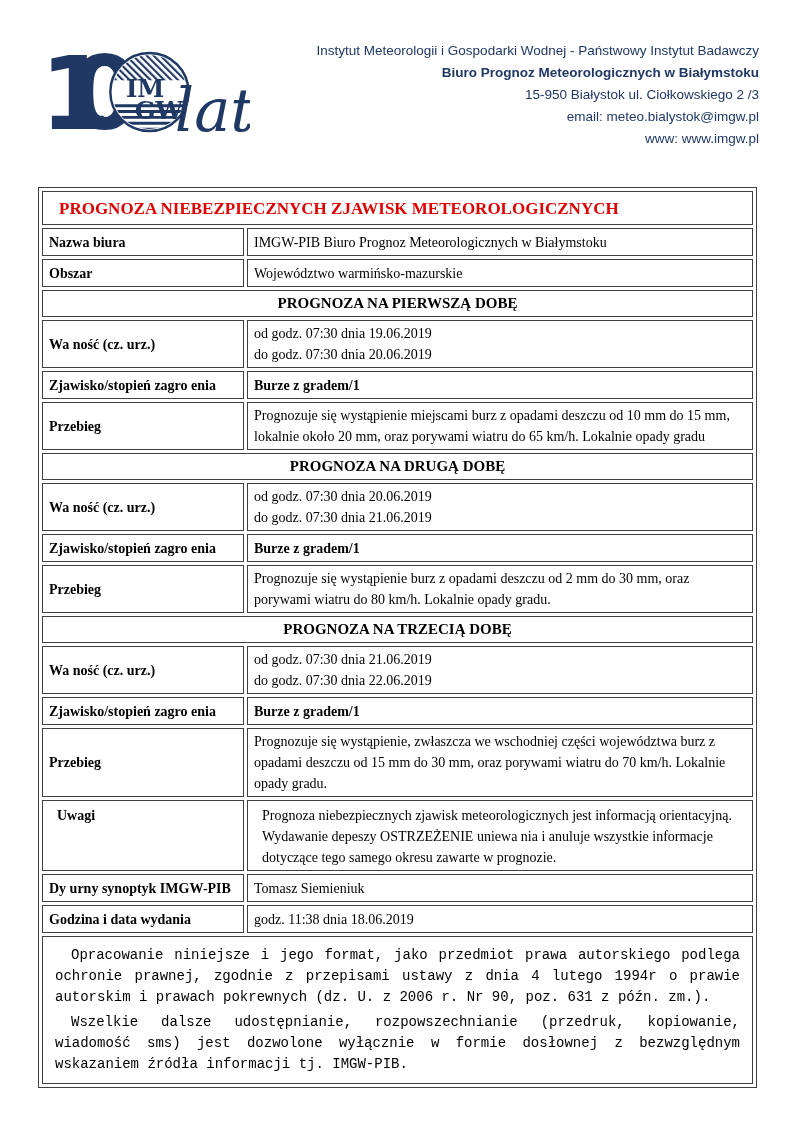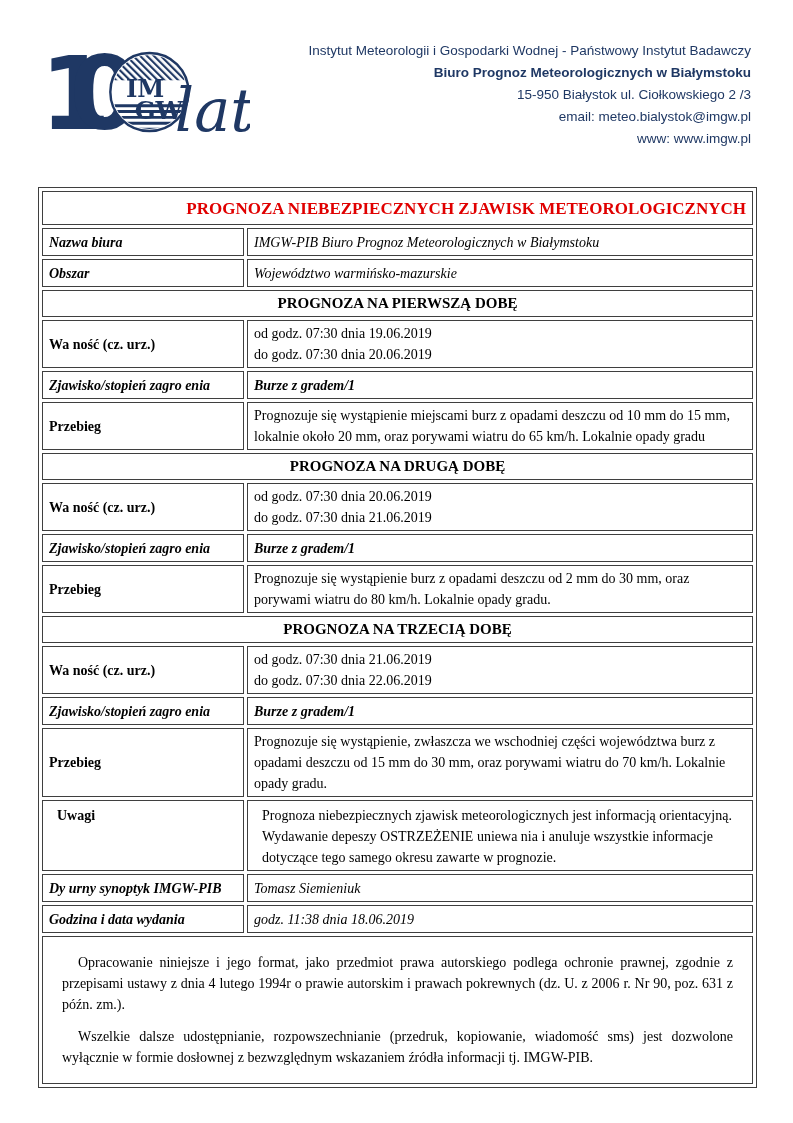--- a/index.html
+++ b/index.html
@@ -2,43 +2,43 @@
 <html lang="pl"><head>
 <meta charset="utf-8">
 <style>
   html,body{margin:0;padding:0;background:#ffffff;}
   body{width:793px;height:1123px;font-family:"Liberation Serif",serif;color:#000;}
   .page{position:relative;width:793px;height:1123px;overflow:hidden;}
 
   
   .letterhead{position:relative;height:187px;}
   .logo{position:absolute;left:40px;top:46px;}
-  .contact{position:absolute;top:40px;right:42px;text-align:right;
+  .contact{position:absolute;top:40px;right:34px;text-align:right;
            font-family:"Liberation Sans",sans-serif;font-size:13.5px;
            line-height:22px;color:#1f3864;white-space:nowrap;}
   .contact .bold{font-weight:bold;}
 
   
   table.forecast{border-collapse:separate;border-spacing:3px;
                  border:1px solid #3f3f3f;margin-left:38px;width:719px;
                  font-size:14px;line-height:21px;}
   table.forecast td{border:1px solid #3f3f3f;padding:2px 6px;vertical-align:middle;}
   td.lbl{width:180px;font-weight:bold;}
   td.center{text-align:center;font-weight:bold;}
   tr.r-title{height:34px;}
-  tr.r-title td{color:#e00000;font-size:17px;font-weight:bold;text-align:right;padding-left:16px;}
+  tr.r-title td{color:#e00000;font-size:17px;font-weight:bold;text-align:left;padding-left:16px;}
   tr.r-sec{height:16px;}
   tr.r-sec td{font-size:15px;}
-  tr.r-single{height:28px;font-style:italic;}
+  tr.r-single{height:28px;}
   tr.r-double{height:46px;}
   tr.r-remarks{height:66px;}
   tr.r-remarks td{vertical-align:top;padding-top:4px;padding-left:14px;}
   tr.r-footer{height:74px;}
   tr.r-footer td{vertical-align:top;text-align:justify;padding:4px 8px;}
-  tr.r-footer p{margin:11px;text-indent:16px;}
+  tr.r-footer p{margin:4px;text-indent:16px;font-family:Liberation Mono, monospace;}
   .phenom{font-weight:bold;}
 </style>
 </head>
 <body>
 
 <div class="page">
 
   <div class="letterhead">
 
     <svg class="logo" width="210" height="92" viewBox="0 0 215 92" xmlns="http://www.w3.org/2000/svg">

